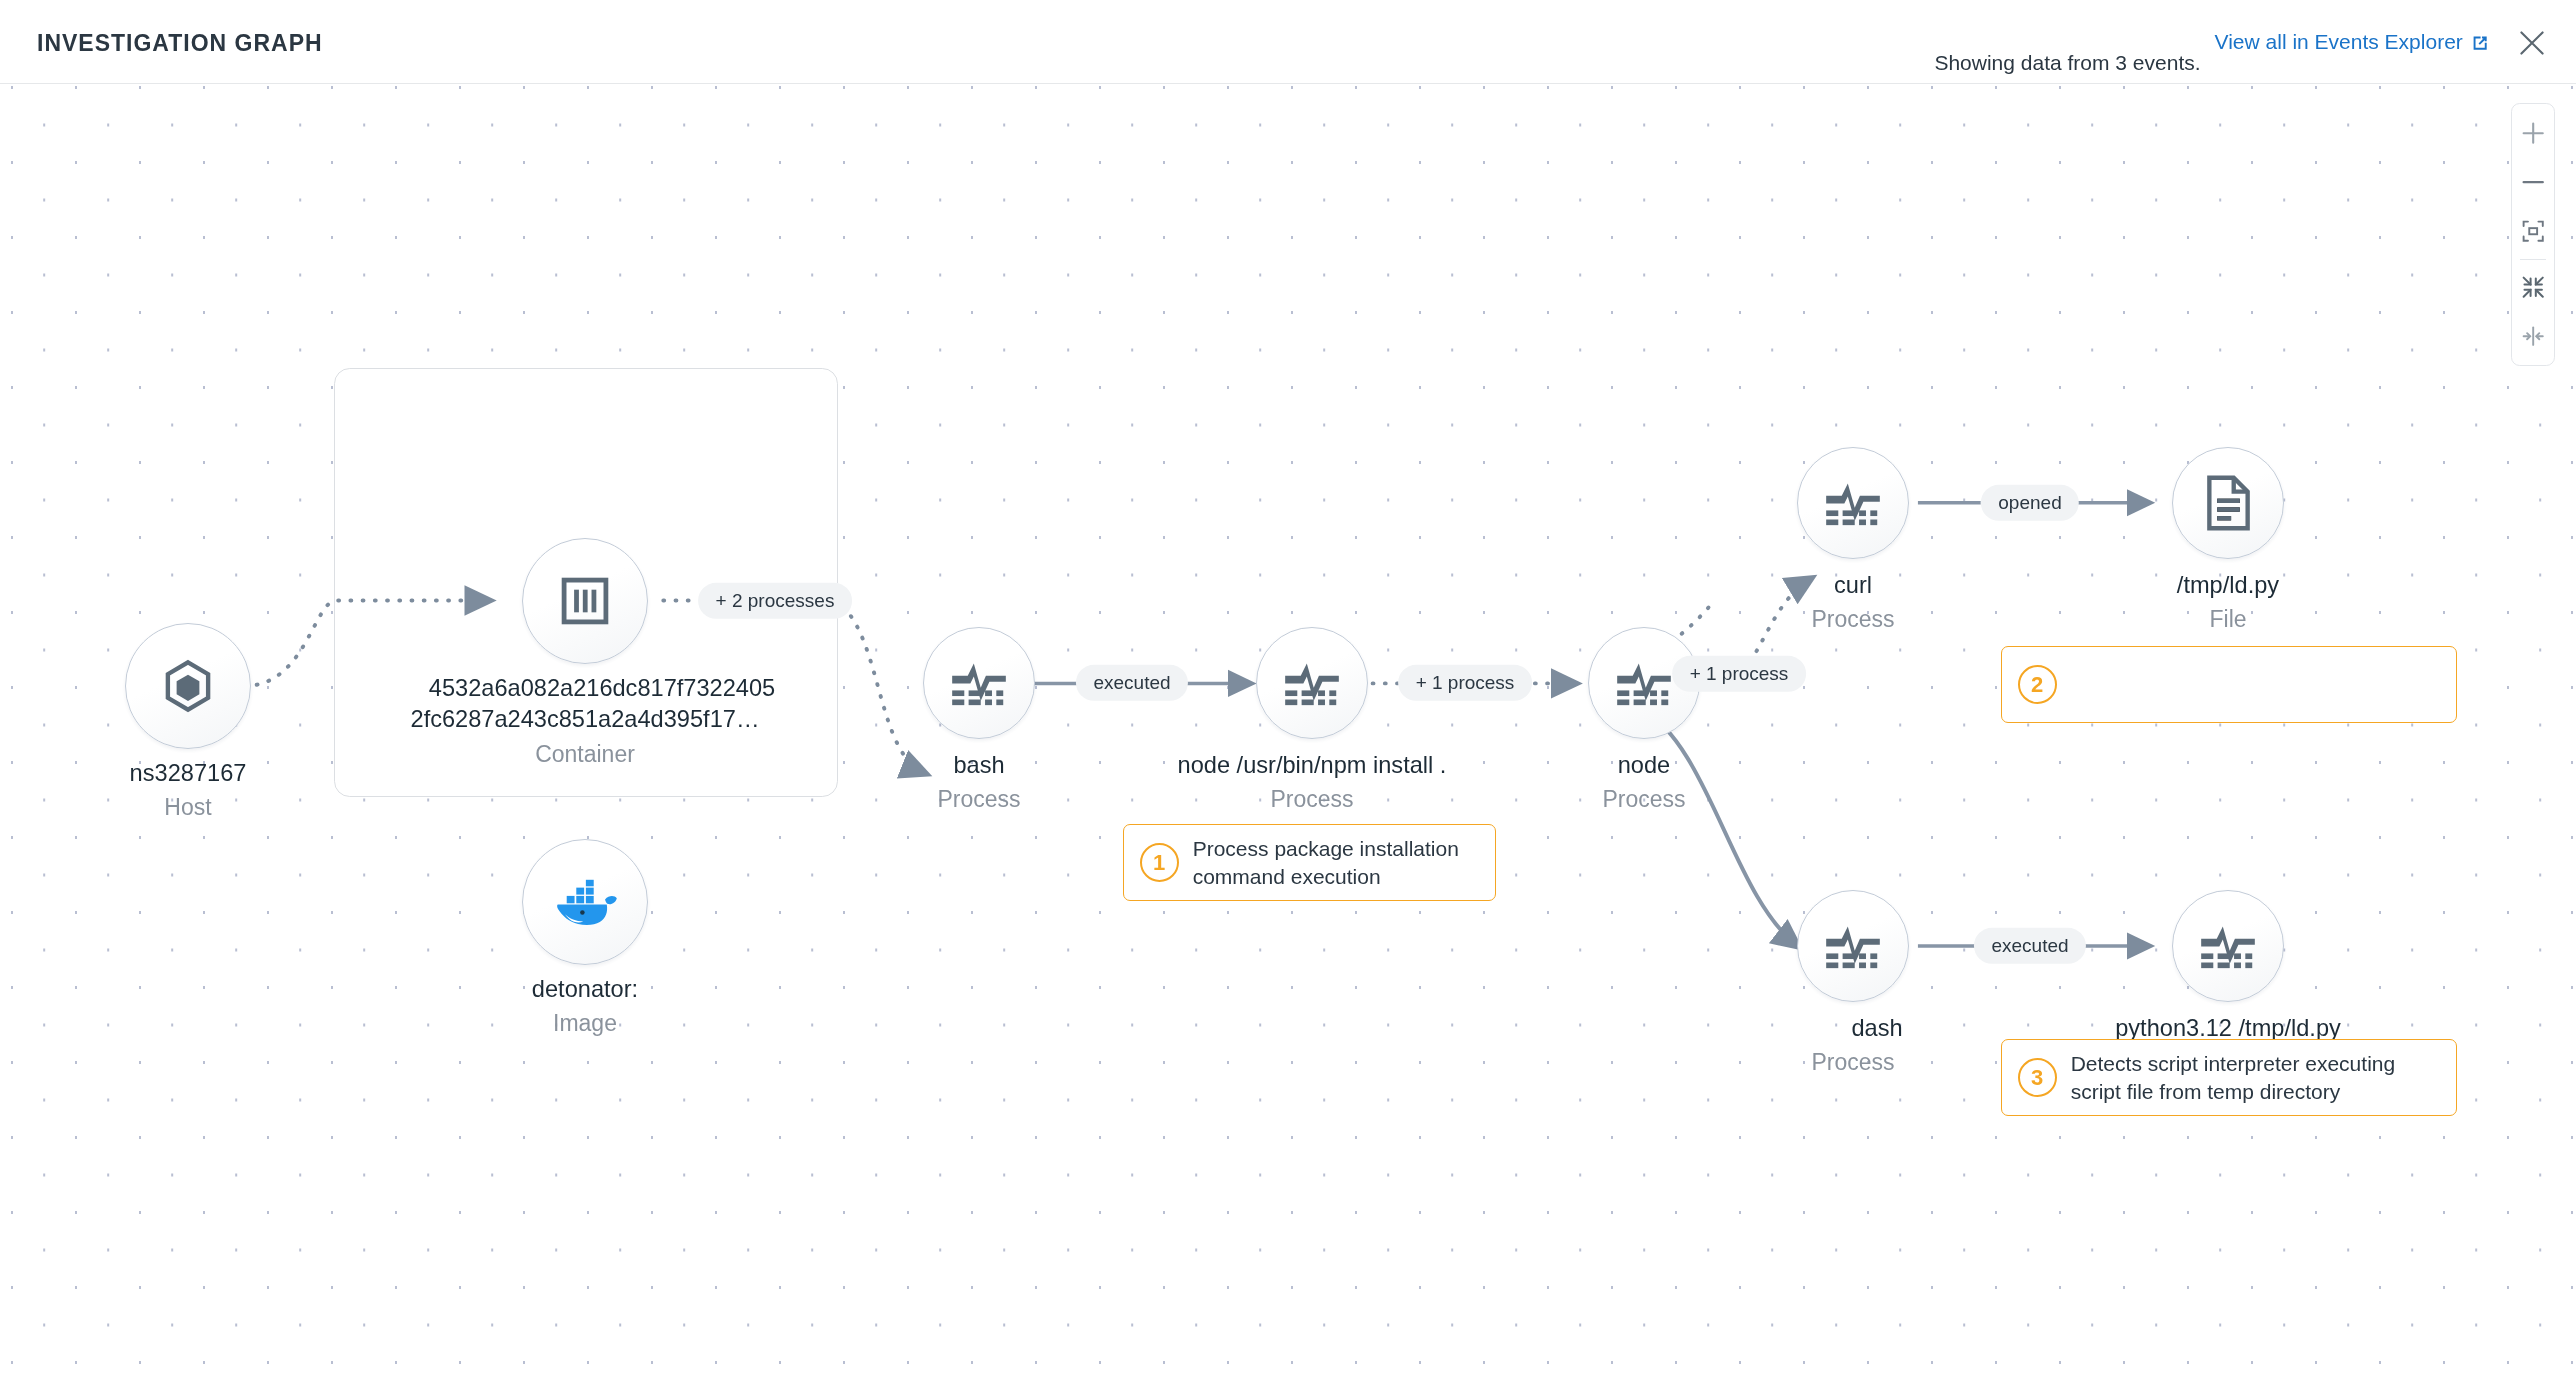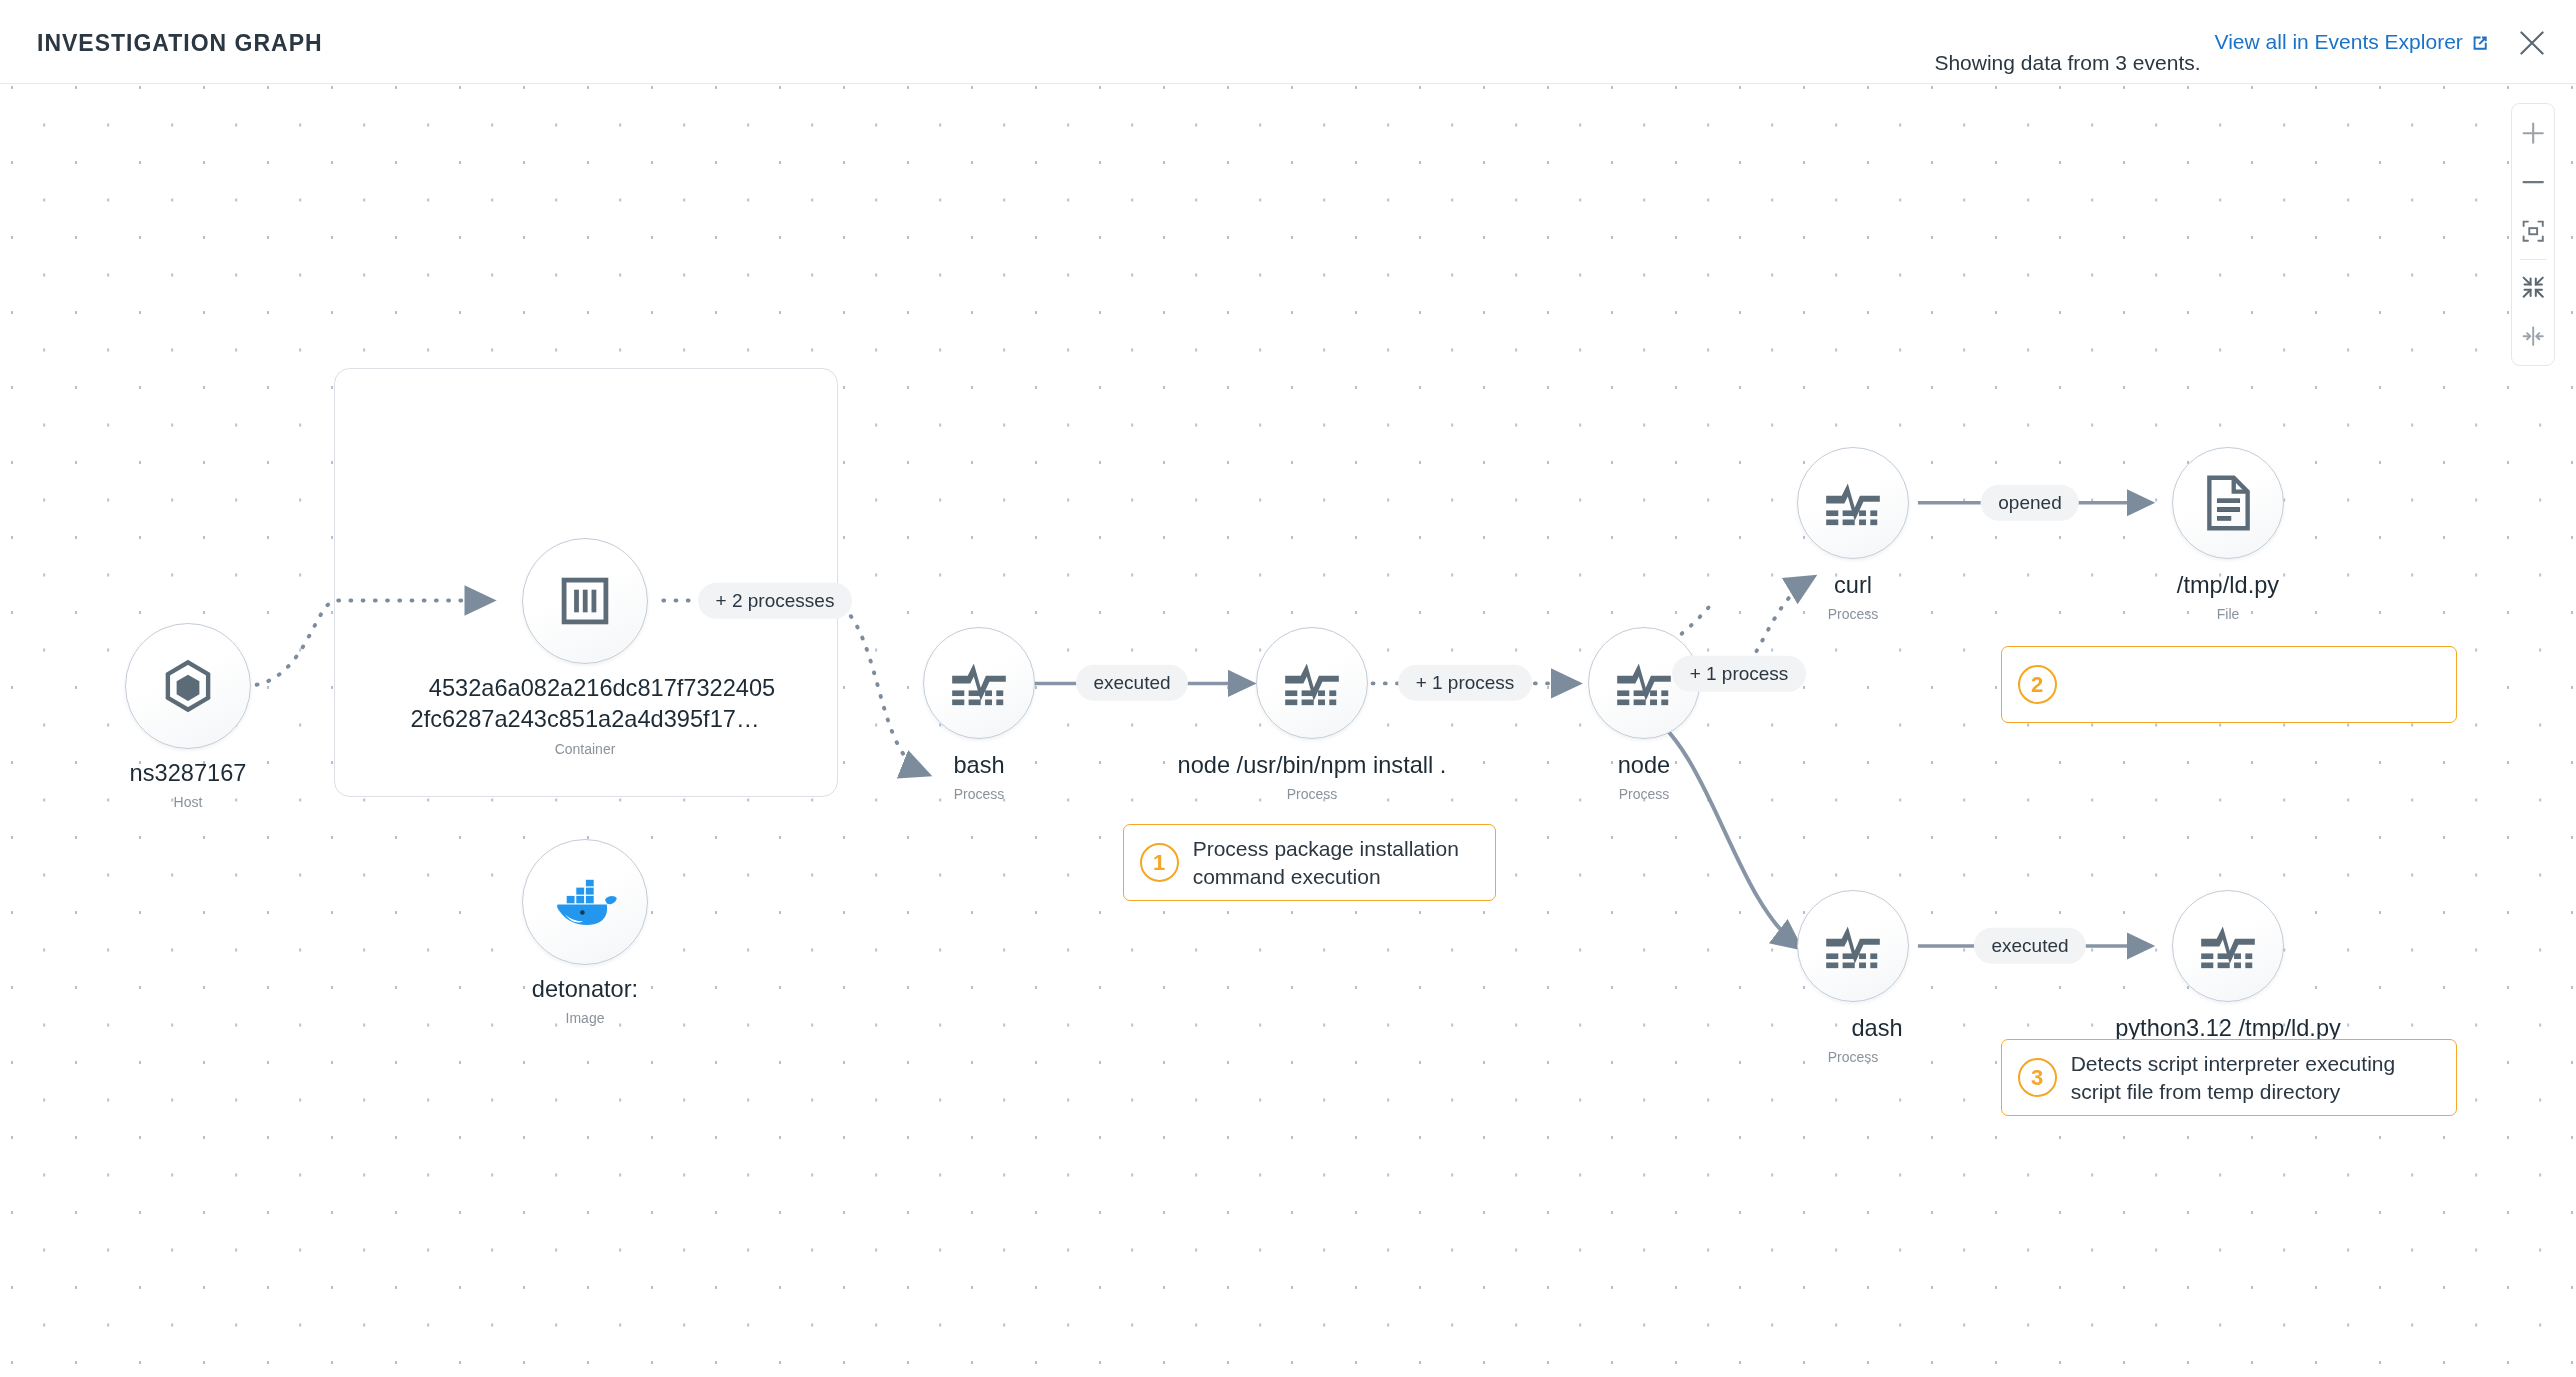--- a/index.html
+++ b/index.html
@@ -74,21 +74,21 @@
   }
   .node .glyph{display:block;}
   .node .label{
     position:absolute;left:50%;transform:translateX(-50%);
     text-align:center;white-space:nowrap;
     font-size:23.6px;color:#1d2b36;line-height:1.22;
   }
   .node .sublabel{
     position:absolute;left:50%;transform:translateX(-50%);
     text-align:center;white-space:nowrap;
-    font-size:14px;color:#8a929c;
+    font-size:23px;color:#8a929c;
   }
 
   
   .pill{
     position:absolute;
     background:#f1f3f5;
     border-radius:19px;
     padding:7.9px 17.5px 9.6px 17.5px;
     font-size:19px;color:#2b3742;
     white-space:nowrap;

